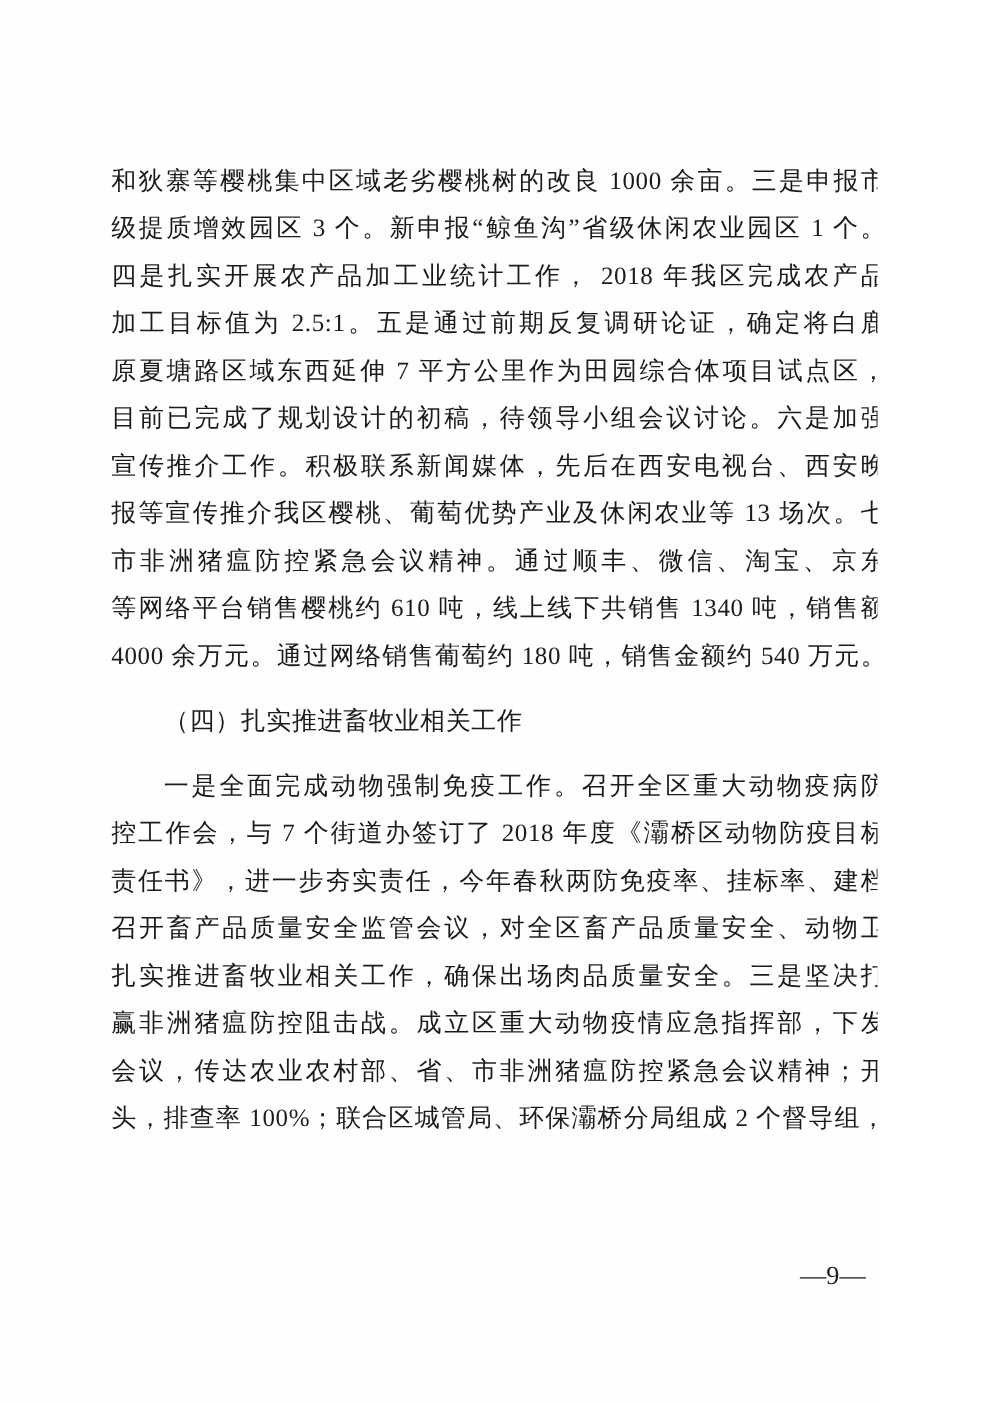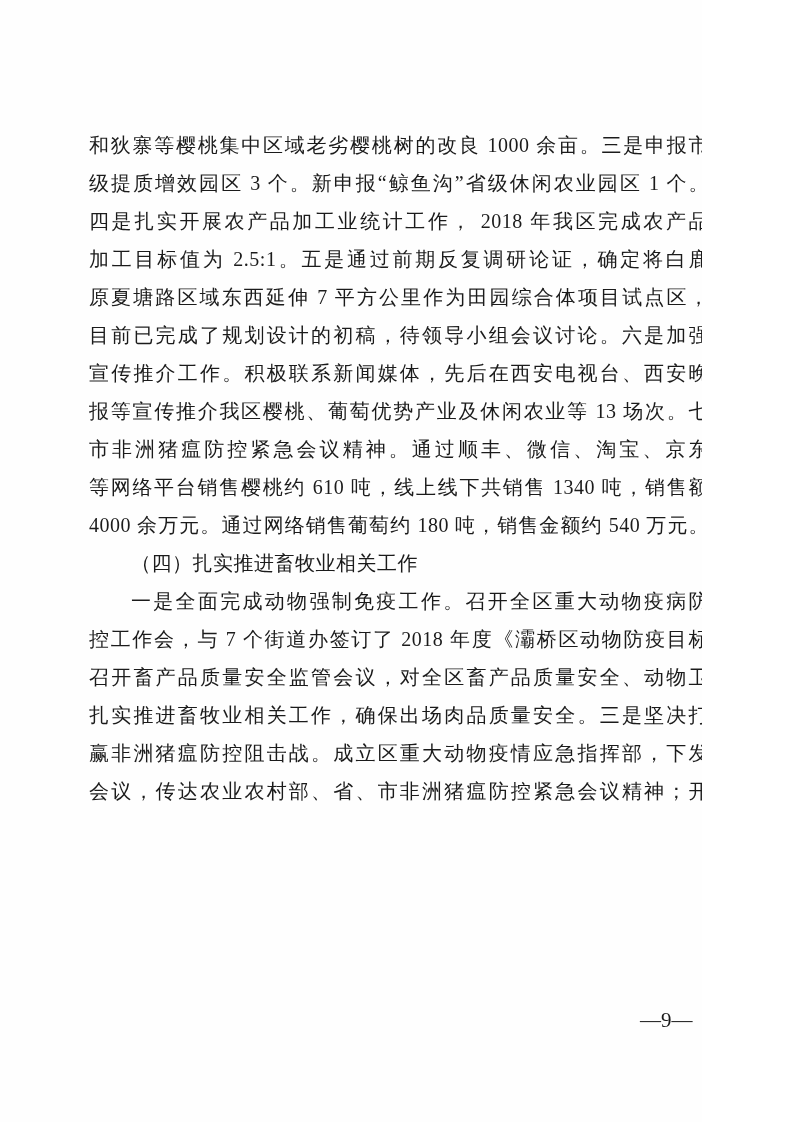--- a/index.html
+++ b/index.html
@@ -27,20 +27,21 @@
     line-height: 38px;
     height: 38px;
     overflow: hidden;
     text-align: justify;
     text-align-last: justify;
     letter-spacing: 0.5px;
     white-space: normal;
   }
   .line.indent {
     padding-left: 42px;
+    margin-top: 14px;
   }
   .line.no-justify {
     text-align: left;
     text-align-last: left;
   }
   .page-number {
     position: absolute;
     left: 640px;
     top: 1004px;
     width: 120px;
@@ -63,19 +64,21 @@
       <div class="line">原夏塘路区域东西延伸 7 平方公里作为田园综合体项目试点区，</div>
       <div class="line">目前已完成了规划设计的初稿，待领导小组会议讨论。六是加强</div>
       <div class="line">宣传推介工作。积极联系新闻媒体，先后在西安电视台、西安晚</div>
       <div class="line">报等宣传推介我区樱桃、葡萄优势产业及休闲农业等 13 场次。七</div>
       <div class="line">市非洲猪瘟防控紧急会议精神。通过顺丰、微信、淘宝、京东</div>
       <div class="line">等网络平台销售樱桃约 610 吨，线上线下共销售 1340 吨，销售额</div>
       <div class="line">4000 余万元。通过网络销售葡萄约 180 吨，销售金额约 540 万元。</div>
       <div class="line indent no-justify">（四）扎实推进畜牧业相关工作</div>
       <div class="line indent">一是全面完成动物强制免疫工作。召开全区重大动物疫病防</div>
       <div class="line">控工作会，与 7 个街道办签订了 2018 年度《灞桥区动物防疫目标</div>
+      <div class="line">责任书》，进一步夯实责任，今年春秋两防免疫率、挂标率、建档</div>
       <div class="line">召开畜产品质量安全监管会议，对全区畜产品质量安全、动物卫</div>
       <div class="line">扎实推进畜牧业相关工作，确保出场肉品质量安全。三是坚决打</div>
       <div class="line">赢非洲猪瘟防控阻击战。成立区重大动物疫情应急指挥部，下发</div>
       <div class="line">会议，传达农业农村部、省、市非洲猪瘟防控紧急会议精神；开</div>
+      <div class="line">头，排查率 100%；联合区城管局、环保灞桥分局组成 2 个督导组，</div>
     </div>
   <div class="page-number">—9—</div>
 </div>
 
 </body></html>

